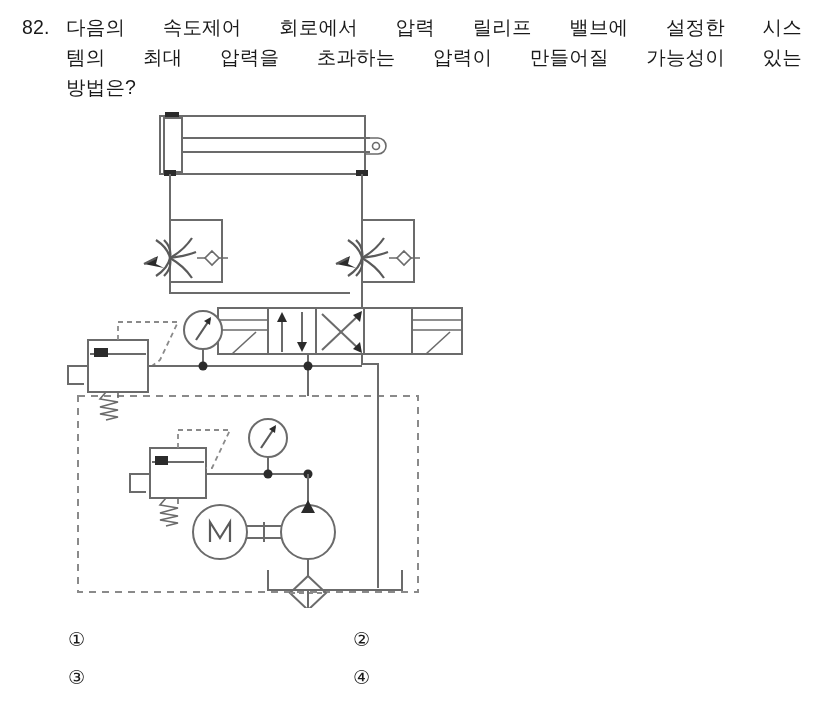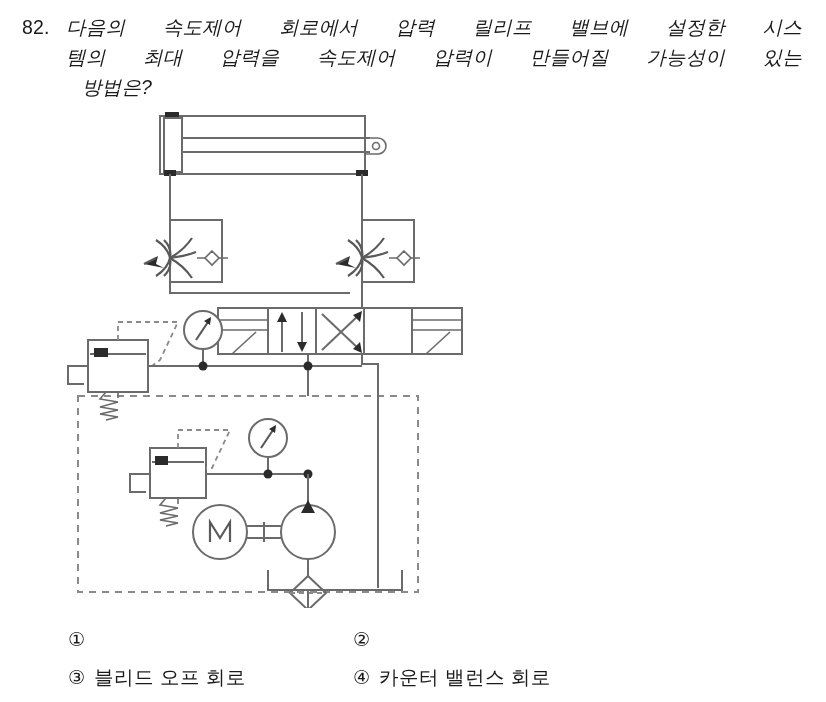--- a/index.html
+++ b/index.html
@@ -37,26 +37,24 @@
     font-size: 19.5px;
     line-height: 30px;
     white-space: nowrap;
   }
   .q-text {
     flex: 1 1 auto;
     text-align: justify;
     text-justify: inter-character;
     text-align-last: justify;
     word-break: keep-all;
-    font-style: italic;
   }
   .q-text.last {
     text-align: left;
     text-align-last: left;
-    margin-left: 16px;
   }
   .q-indent {
     width: 44px;
     flex: 0 0 44px;
   }
 
   
   #diagram-wrap {
     position: absolute;
     left: 60px;
@@ -103,21 +101,21 @@
 </head>
 <body>
 
 <div id="question-block">
   <div class="q-line">
     <span class="q-number">82.</span>
     <span class="q-text">다음의 속도제어 회로에서 압력 릴리프 밸브에 설정한 시스</span>
   </div>
   <div class="q-line">
     <span class="q-indent"></span>
-    <span class="q-text">템의 최대 압력을 속도제어 압력이 만들어질 가능성이 있는</span>
+    <span class="q-text">템의 최대 압력을 초과하는 압력이 만들어질 가능성이 있는</span>
   </div>
   <div class="q-line">
     <span class="q-indent"></span>
     <span class="q-text last">방법은?</span>
   </div>
 </div>
 
 <div id="diagram-wrap">
 <svg id="circuit-svg" width="430" height="500" viewBox="0 0 430 500">
 
@@ -288,20 +286,18 @@
     <div class="opt-cell col1">
       <span class="opt-marker">①</span>
     </div>
     <div class="opt-cell col2">
       <span class="opt-marker">②</span>
     </div>
   </div>
   <div class="opt-row">
     <div class="opt-cell col1">
       <span class="opt-marker">③</span>
-      <span class="opt-label">블리드 오프 회로</span>
     </div>
     <div class="opt-cell col2">
       <span class="opt-marker">④</span>
-      <span class="opt-label">카운터 밸런스 회로</span>
     </div>
   </div>
 </div>
 
 </body></html>

